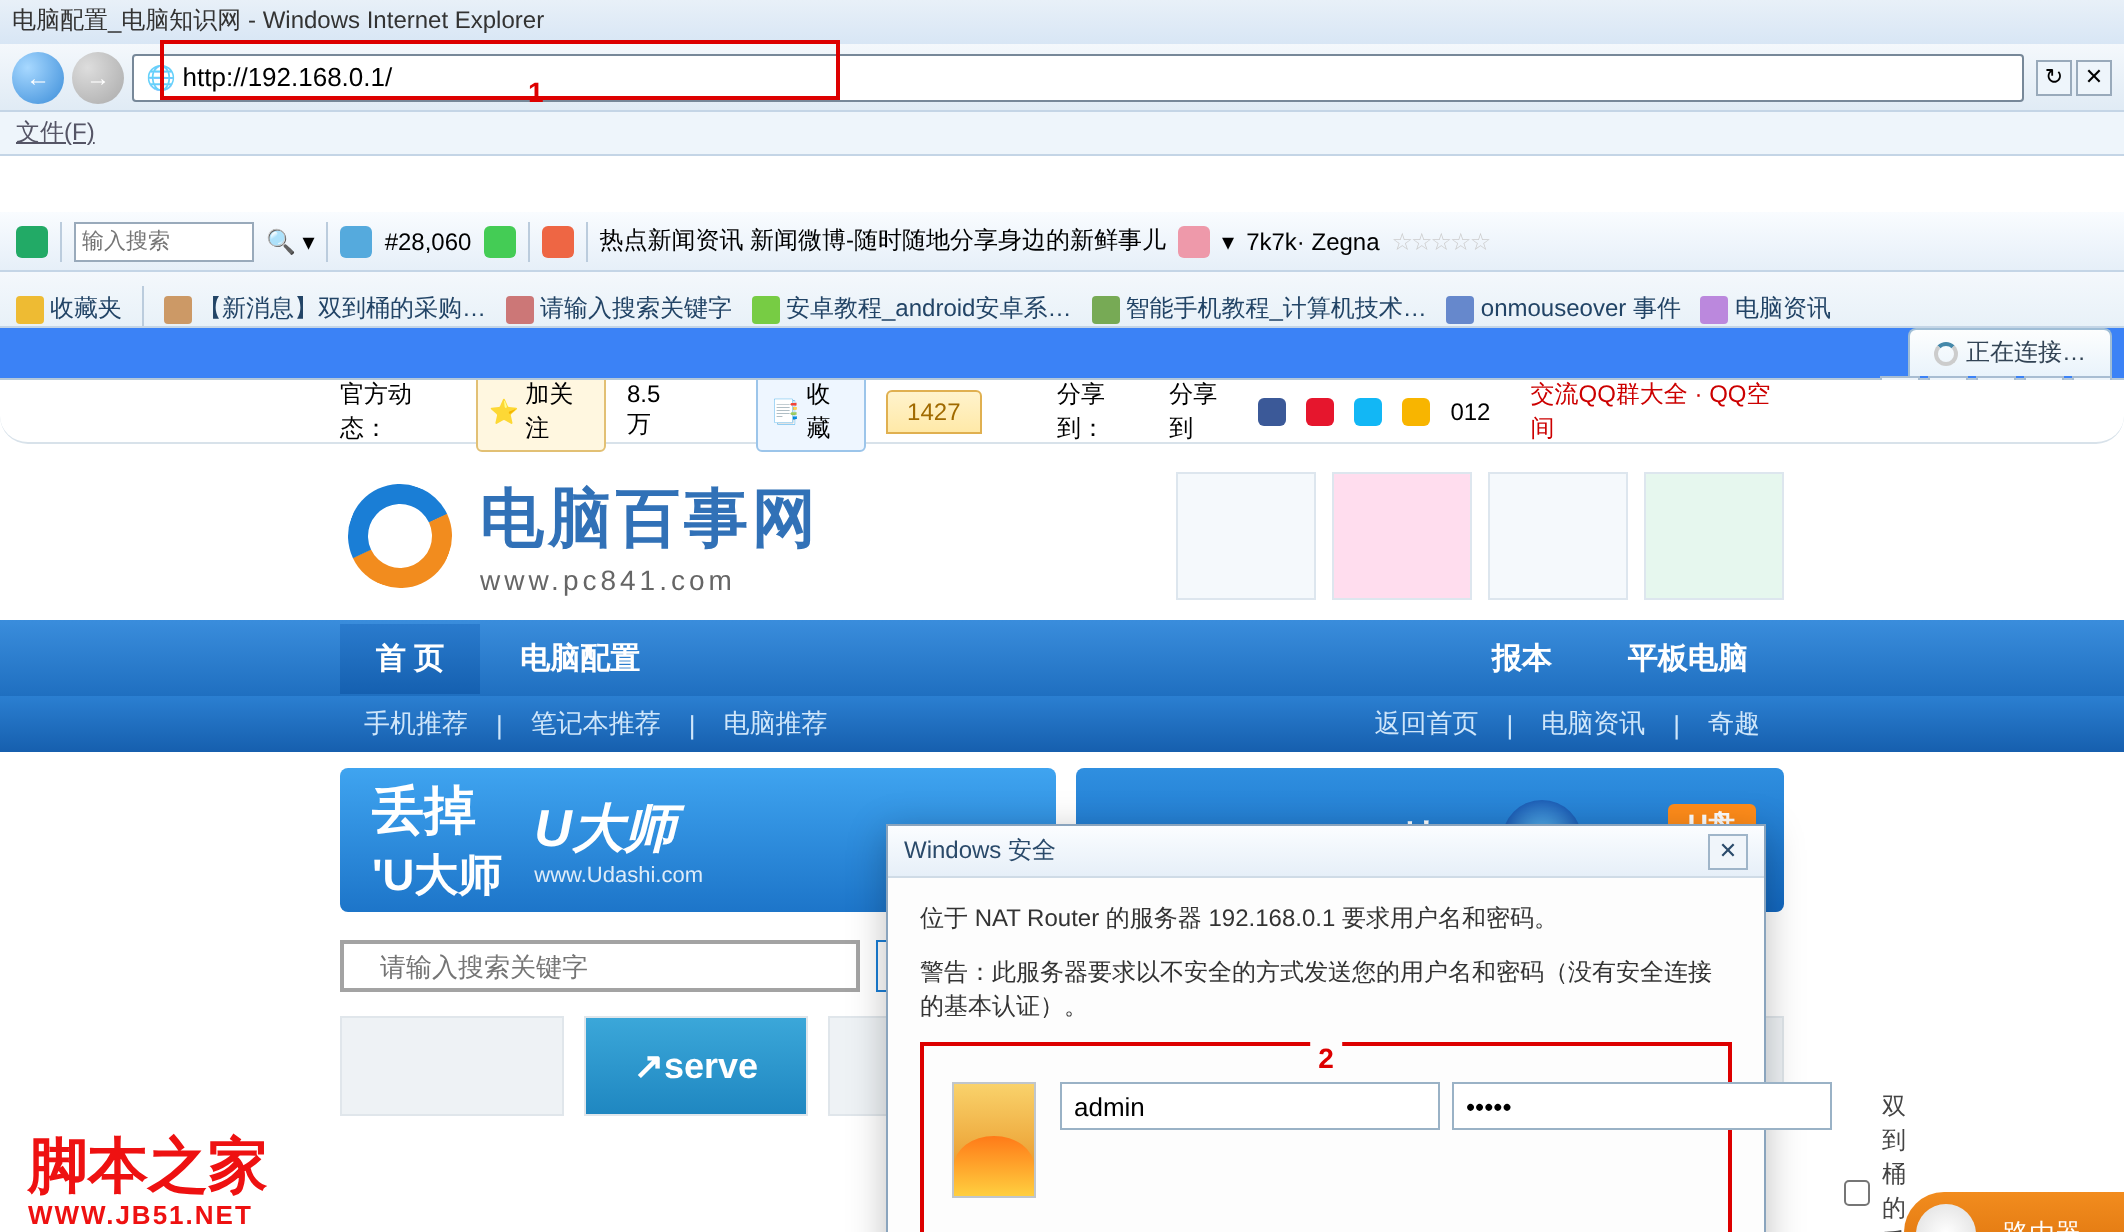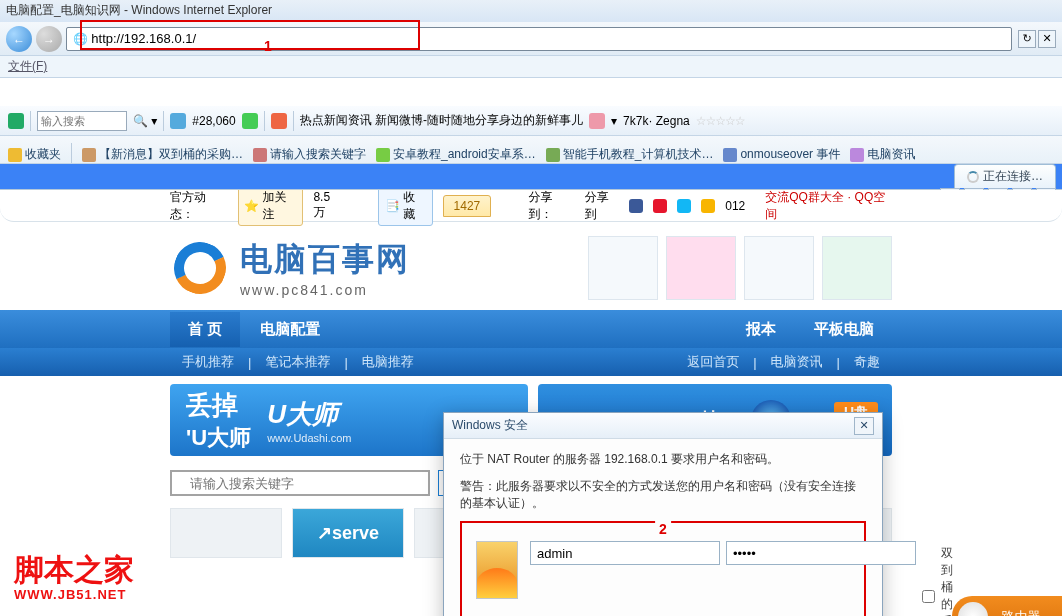--- a/index.html
+++ b/index.html
@@ -53,21 +53,21 @@
   .banner-right { flex:1; height:72px; background:linear-gradient(#2f8fe0,#1367be); color:#fff; border-radius:4px; display:flex; align-items:center; justify-content:flex-end; padding:0 14px; font-size:20px; font-weight:bold; gap:10px; }
   .usb-ico { width:40px;height:40px;background:radial-gradient(circle,#6cf,#039);border-radius:50%; }
   .search-row { display:flex; align-items:center; gap:8px; padding:6px 170px; font-size:13px; }
   .search-row .sinput { width:260px; height:26px; border:2px solid #a3a3a3; padding:0 18px; font-size:13px; }
   .search-row .ssel { height:26px; border:1px solid #1a7ed6; background:#fff; font-size:12px; padding:0 4px; }
   .search-row .sbtn { height:26px; padding:0 14px; background:linear-gradient(#3f9aee,#1a6fc2); color:#fff; border:1px solid #155fa9; font-weight:bold; cursor:pointer; display:flex; align-items:center; gap:3px; }
   .search-row .q { color:#1a64ad; cursor:pointer; }
   .foot-imgs { display:flex; gap:10px; padding:6px 170px; }
   .foot-tile { height:50px; flex:1; background:#eef2f5; border:1px solid #e0e6eb; }
   .serve-tile { background:linear-gradient(#3ba7d9,#1f87c1); color:#fff; display:flex; align-items:center; justify-content:center; font-size:18px; font-weight:bold; }
-  .watermark { position:absolute; left:14px; bottom:42px; color:#e11; font-size:30px; font-weight:bold; font-family:"KaiTi","SimSun",serif; z-index:50; }
+  .watermark { position:absolute; left:14px; bottom:29px; color:#e11; font-size:30px; font-weight:bold; font-family:"KaiTi","SimSun",serif; z-index:50; }
   .watermark .url { font-size:13px; color:#e11; letter-spacing:1px; display:block; margin-top:-4px; font-family:sans-serif; }
   .corner-badge { position:absolute; right:0; bottom:6px; width:110px; height:42px; background:linear-gradient(#f28c1e,#d96f0a); border-radius:20px 0 0 20px; color:#fff; font-size:13px; display:flex; align-items:center; justify-content:center; z-index:50; padding-left:28px; }
   .corner-badge::before { content:""; position:absolute; left:6px; top:6px; width:30px; height:30px; background:radial-gradient(circle,#fff,#ddd); border-radius:50%; }
 
   
   .dlg { position:absolute; left:443px; top:222px; width:440px; background:#fdfdfd; border:1px solid #8aa4bd; box-shadow:0 4px 18px rgba(0,0,0,.25); z-index:40; font-size:12px; }
   .dlg-title { height:26px; background:linear-gradient(#fbfdff,#e6eff8); border-bottom:1px solid #cfdbe6; display:flex; align-items:center; padding:0 8px; color:#2a4a6a; }
   .dlg-title .close { margin-left:auto; width:20px; height:18px; border:1px solid #9fb5c9; display:flex; align-items:center; justify-content:center; font-size:11px; cursor:pointer; background:#f0f5fa; }
   .dlg-body { padding:12px 16px 8px; color:#333; }
   .dlg-body p { margin-bottom:10px; line-height:1.4; }

